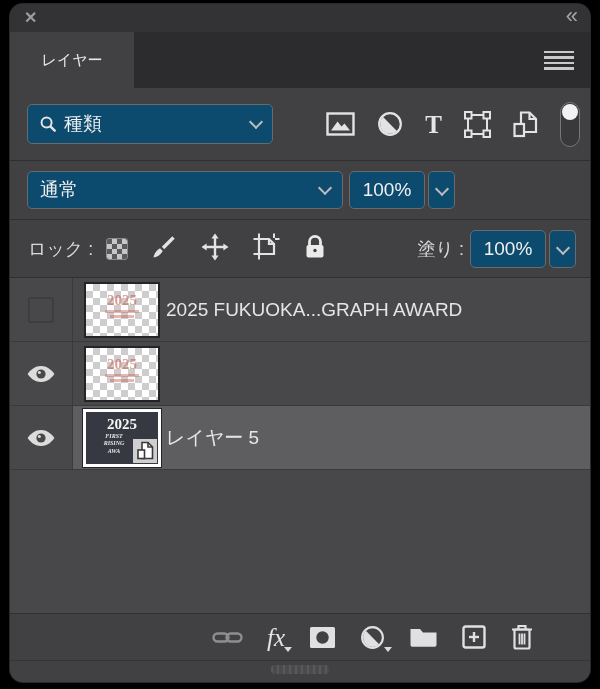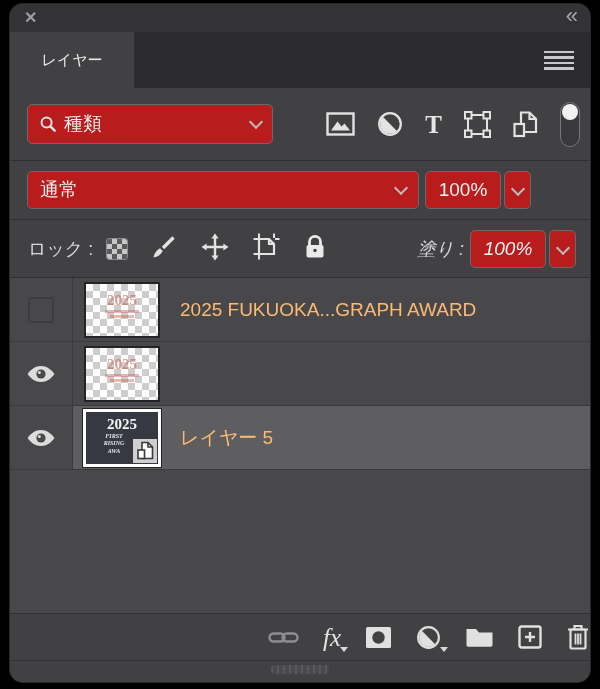--- a/index.html
+++ b/index.html
@@ -9,50 +9,50 @@
   
   .titlebar{height:28px;background:#333335;display:flex;align-items:center;padding:0 14px;flex:0 0 auto;}
   .close-x{color:#9c9c9e;font-size:16px;font-weight:bold;cursor:default;line-height:1;}
   .collapse{margin-left:auto;color:#a5a5a7;font-size:22px;line-height:1;letter-spacing:-2px;margin-top:-4px;}
   
   .tabstrip{height:56px;background:#2c2c2e;display:flex;align-items:stretch;flex:0 0 auto;}
   .tab{width:124px;background:#414143;color:#e8e8e8;font-size:15px;display:flex;align-items:center;justify-content:center;}
   .menu-btn{margin-left:auto;margin-right:16px;align-self:center;display:flex;flex-direction:column;gap:3px;}
   .menu-btn i{display:block;width:30px;height:2.5px;background:#c9c9cb;}
   
-  .ctl{background:#b91c1c;border:1px solid #6a6a6c;border-radius:5px;box-sizing:border-box;display:flex;align-items:center;}
+  .ctl{background:#0c4a6e;border:1px solid #6a6a6c;border-radius:5px;box-sizing:border-box;display:flex;align-items:center;}
   .chev{width:8px;height:8px;border-right:2px solid #bdbdbf;border-bottom:2px solid #bdbdbf;transform:rotate(45deg);margin-bottom:4px;}
   .rowline{border-bottom:1px solid #303032;}
   
   .filter-row{height:72px;display:flex;align-items:center;padding:0 10px 0 17px;flex:0 0 auto;}
   .kind-select{width:246px;height:40px;padding:0 11px;}
   .kind-select .lbl{color:#f0f0f0;font-size:19px;margin-left:7px;}
   .kind-select .chev{margin-left:auto;}
   .filter-icons{display:flex;align-items:center;gap:22px;margin-left:auto;}
   .ficon{display:flex;align-items:center;justify-content:center;}
   .t-glyph{font-family:"Liberation Serif",serif;font-weight:bold;color:#e6e6e6;font-size:25px;line-height:1;}
   .toggle{width:20px;height:45px;border-radius:10px;background:#39393b;border:1px solid #77777a;position:relative;box-sizing:border-box;}
   .toggle .knob{position:absolute;top:1px;left:1px;width:16px;height:16px;border-radius:50%;background:#f2f2f2;}
   
   .blend-row{height:58px;display:flex;align-items:center;padding:0 14px 0 17px;flex:0 0 auto;}
-  .blend-select{width:392px;height:38px;padding:0 12px;}
+  .blend-select{width:316px;height:38px;padding:0 12px;}
   .blend-select .lbl{color:#efefef;font-size:19px;}
   .blend-select .chev{margin-left:auto;}
   .plabel{color:#d9d9db;font-size:18px;margin-left:13px;white-space:nowrap;}
   .vbox{width:76px;height:38px;justify-content:center;color:#f0f0f0;font-size:19px;margin-left:6px;}
   .cbtn{width:27px;height:38px;justify-content:center;margin-left:3px;}
   .cbtn .chev{margin-bottom:2px;}
   
   .lock-row{height:57px;display:flex;align-items:center;padding:0 14px 0 17px;flex:0 0 auto;}
   .lock-icons{display:flex;align-items:center;gap:24px;margin-left:14px;}
   .checker-ico{width:20px;height:20px;border-radius:2px;background-color:#5a5a5c;
     background-image:linear-gradient(45deg,#c6c6c6 25%,transparent 25%,transparent 75%,#c6c6c6 75%),
                      linear-gradient(45deg,#c6c6c6 25%,transparent 25%,transparent 75%,#c6c6c6 75%);
     background-size:10px 10px;background-position:0 0,5px 5px;outline:1px solid #8a8a8c;}
-  .fill-group{margin-left:auto;display:flex;align-items:center;font-style:italic;}
+  .fill-group{margin-left:auto;display:flex;align-items:center;}
   
   .layers{flex:1;background:#48484a;display:flex;flex-direction:column;overflow:hidden;}
   .lrow{height:63px;flex:0 0 auto;display:flex;align-items:stretch;border-bottom:1px solid #3a3a3c;}
   .eye-cell{width:62px;flex:0 0 auto;display:flex;align-items:center;justify-content:center;border-right:1px solid #3a3a3c;}
   .lmain{flex:1;display:flex;align-items:center;}
   .lrow.selected .lmain{background:#5e5e60;}
   .hidden-box{width:22px;height:22px;border:2px solid #3d3d3f;border-radius:3px;}
   .thumb{width:72px;height:52px;margin-left:13px;flex:0 0 auto;position:relative;overflow:hidden;
     box-shadow:0 0 0 2px #242426;}
   .lrow.selected .thumb{box-shadow:0 0 0 3px #ffffff,0 0 0 4px #242426;}
@@ -63,26 +63,26 @@
   .thumb .big-f{font-family:"Liberation Serif",serif;font-weight:bold;font-size:15px;line-height:1;
     color:rgba(202,96,86,.62);text-align:center;margin-top:9px;}
   .thumb .bar{height:3px;background:rgba(202,96,86,.45);margin:2px auto 0 auto;}
   .thumb.darkart{background:#363942;}
   .thumb.darkart .big-f{color:#f4f4f4;margin-top:5px;}
   .thumb.darkart .tiny{font-family:"Liberation Serif",serif;font-style:italic;font-weight:bold;
     font-size:6px;line-height:1.1;color:#e8e8e8;text-align:center;width:44px;margin:1px 0 0 6px;}
   .so-badge{position:absolute;right:1px;bottom:1px;width:24px;height:24px;background:#cfcfcf;
     display:flex;align-items:center;justify-content:center;}
   .thumb.whitefill{background:#fff;}
-  .lname{margin-left:22px;font-size:19px;color:#fdba74;white-space:nowrap;}
+  .lname{margin-left:8px;font-size:19px;color:#e5e5e5;white-space:nowrap;}
   .row-lock{margin-left:auto;margin-right:56px;display:flex;align-items:center;}
   .filler{flex:1;}
   
   .toolbar{height:46px;background:#414143;border-top:1px solid #303032;display:flex;align-items:center;
-    justify-content:flex-end;gap:24px;flex:0 0 auto;}
+    justify-content:flex-end;gap:24px;padding-right:56px;flex:0 0 auto;}
   .tool{display:flex;align-items:center;justify-content:center;position:relative;}
   .fx-label{font-family:"Liberation Serif",serif;font-style:italic;color:#e4e4e4;font-size:25px;line-height:1;}
   .tri{width:0;height:0;border-left:4px solid transparent;border-right:4px solid transparent;
     border-top:5px solid #dadada;position:absolute;right:-7px;bottom:-2px;}
   
   .resize-strip{height:21px;background:#414143;border-top:1px solid #343436;position:relative;flex:0 0 auto;}
   .grip{position:absolute;left:50%;top:4px;transform:translateX(-50%);width:58px;height:9px;border-radius:4px;
     background:repeating-linear-gradient(90deg,#59595b 0 2px,#4a4a4c 2px 6px);}
 </style>
 </head>

